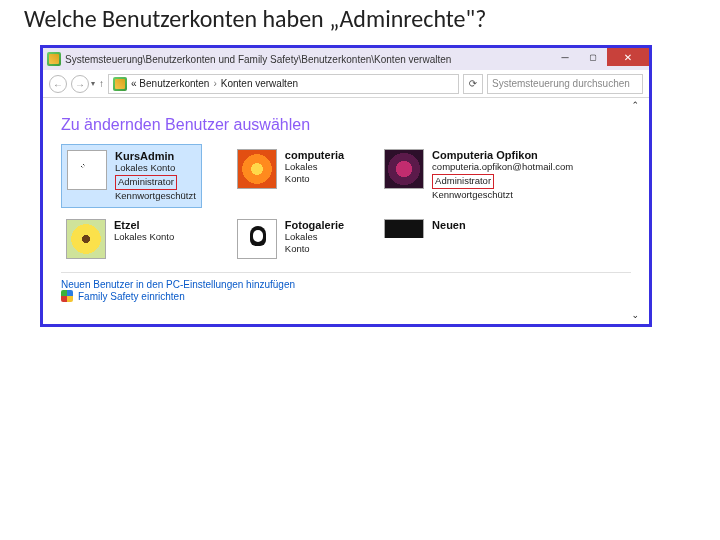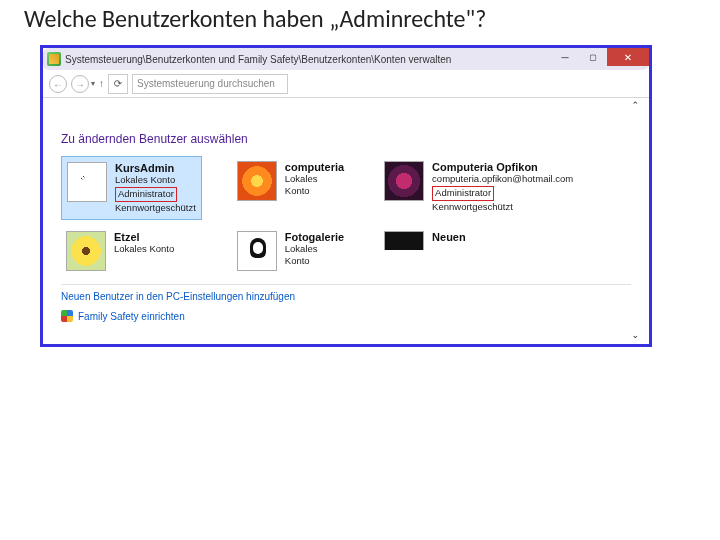--- a/index.html
+++ b/index.html
@@ -1,19 +1,19 @@
 <!DOCTYPE html>
 <html><head>
 <meta charset="utf-8">
 <style>
   * { box-sizing: border-box; margin: 0; padding: 0; }
   body { width: 720px; height: 540px; background: #fff; font-family: "Segoe UI", Tahoma, sans-serif; font-size: 11px; color: #222; }
   .slide-title { font-size: 24px; font-weight: 400; padding: 4px 24px 12px; color: #222; font-family: Calibri, sans-serif; }
   .win { margin: 0 40px; width: 612px; border: 3px solid #3830e0; background: #fff; }
-  .titlebar { height: 22px; background: #e9e6f4; display: flex; align-items: center; position: relative; border-radius: 6px; }
+  .titlebar { height: 22px; background: #e9e6f4; display: flex; align-items: center; position: relative; }
   .tb-icon { width: 14px; height: 14px; margin: 0 4px; background: linear-gradient(135deg,#6bd06b,#3a9a3a); border-radius: 2px; position: relative; }
   .tb-icon::after { content:""; position:absolute; inset:2px; background: linear-gradient(45deg,#f7c64b,#d8a31b); border-radius:1px;}
   .tb-title { font-size: 10px; color: #333; flex: 1; white-space: nowrap; overflow: hidden; }
   .tb-btns { display: flex; height: 100%; }
   .tb-btn { width: 28px; height: 18px; display:flex; align-items:center; justify-content:center; font-size:10px; color:#222; }
   .tb-btn.close { background:#c8413b; color:#fff; width:42px; }
   .tb-btn.min::before{content:"─";}
   .tb-btn.max::before{content:"▢"; font-size:8px;}
   .tb-btn.close::before{content:"✕"; font-size:10px;}
   .toolbar { height:28px; display:flex; align-items:center; gap:4px; padding:0 6px; border-bottom:1px solid #d7d7d7; background:#fff; font-size:10px; }
@@ -24,39 +24,39 @@
   .up::before{content:"↑"; color:#555;}
   .bc-icon{width:14px;height:14px;background:linear-gradient(135deg,#6bd06b,#3a9a3a);border-radius:2px;position:relative;}
   .bc-icon::after{content:"";position:absolute;inset:2px;background:linear-gradient(45deg,#f7c64b,#d8a31b);border-radius:1px;}
   .crumbs{flex:1; border:1px solid #ccc; height:20px; display:flex; align-items:center; padding:0 4px; gap:4px; background:#fff;}
   .crumb-sep{color:#777;}
   .refresh{border:1px solid #ccc;width:20px;height:20px;display:flex;align-items:center;justify-content:center;color:#555;}
   .refresh::before{content:"⟳";}
   .search{border:1px solid #ccc;width:156px;height:20px;display:flex;align-items:center;padding:0 4px;color:#888;}
   .scrollhint{text-align:right;padding:2px 10px 0 0;color:#222;font-size:9px;}
   .content{padding:6px 18px 8px;}
-  .subtitle{font-size:12px;color:#4c1d95;margin:16px 0 10px;}
+  .subtitle{font-size:16px;color:#8b5cf6;margin:0 0 10px;}
   .accounts{display:grid;grid-template-columns:1fr 1fr 1fr 1fr;gap:6px 30px;}
   .acct{display:flex;gap:8px;align-items:flex-start;padding:5px;}
   .acct.sel{background:#cde6ff;border:1px solid #7fb7e8;}
   .avatar{width:40px;height:40px;border:1px solid #aaa;flex-shrink:0;}
   .av-ball{background:#fff;position:relative;}
   .av-ball::after{content:"";position:absolute;top:6px;left:6px;width:26px;height:26px;border-radius:50%;
     background:radial-gradient(circle at 35% 35%,#fff 6%,#222 7%,#fff 7%), repeating-conic-gradient(#000 0 30deg,#fff 30deg 60deg);}
   .av-flower-o{background:radial-gradient(circle at 50% 50%,#ffd84a 0 22%,#ff8a1e 22% 55%,#e24f12 55% 100%);}
   .av-spiral{background:radial-gradient(circle at 50% 50%,#c22c6f 0 30%,#5b1a4a 30% 60%,#2d0f2a 60% 100%);}
   .av-flower-y{background:radial-gradient(circle at 50% 50%,#6a4018 0 15%,#fbe14b 15% 55%,#cfe39a 55% 100%);}
   .av-dog{background:#fff;position:relative;}
   .av-dog::before{content:"";position:absolute;left:12px;top:6px;width:16px;height:20px;background:#111;border-radius:8px 8px 6px 6px;}
   .av-dog::after{content:"";position:absolute;left:15px;top:10px;width:10px;height:12px;background:#fff;border-radius:5px;}
   .av-dark{background:#111;}
   .acct-name{font-weight:600;font-size:11px;color:#111;}
   .acct-line{font-size:9.5px;color:#222;line-height:1.3;}
   .hl{display:inline-block;border:1.5px solid #d2222a;padding:0 2px;margin-top:1px;}
-  .footer-links{margin-top:8px;border-top:1px solid #e0e0e0;padding-top:6px;display:flex;flex-direction:column;gap:8px;}
+  .footer-links{margin-top:8px;border-top:1px solid #e0e0e0;padding-top:6px;display:flex;flex-direction:column;gap:0;}
   .link{color:#095ac9;font-size:10px;display:flex;align-items:center;gap:5px;}
   .shield{width:12px;height:12px;background:conic-gradient(#2a7de1 0 25%,#f4c430 25% 50%,#d63a2f 50% 75%,#3bb13b 75% 100%);border-radius:2px;}
   .scrollend{text-align:right;padding:0 10px 4px 0;color:#222;font-size:9px;}
   .partial{height:24px;overflow:hidden;}
 </style>
 </head>
 <body>
 
 <div class="slide-title">Welche Benutzerkonten haben „Adminrechte"?</div>
 
@@ -69,20 +69,26 @@
       <div class="tb-btn max"></div>
       <div class="tb-btn close"></div>
     </div>
   </div>
 
   <div class="toolbar">
     <div class="nav-btn back"></div>
     <div class="nav-btn fwd"></div>
     <span class="dd">▾</span>
     <span class="up"></span>
+    <div class="crumbs">
+      <span class="bc-icon"></span>
+      <span>« Benutzerkonten</span>
+      <span class="crumb-sep">›</span>
+      <span>Konten verwalten</span>
+    </div>
     <div class="refresh"></div>
     <div class="search">Systemsteuerung durchsuchen</div>
   </div>
 
   <div class="scrollhint">⌃</div>
 
   <div class="content">
     <div class="subtitle">Zu ändernden Benutzer auswählen</div>
     <div class="accounts" id="accounts-grid">
         <div class="acct sel">

